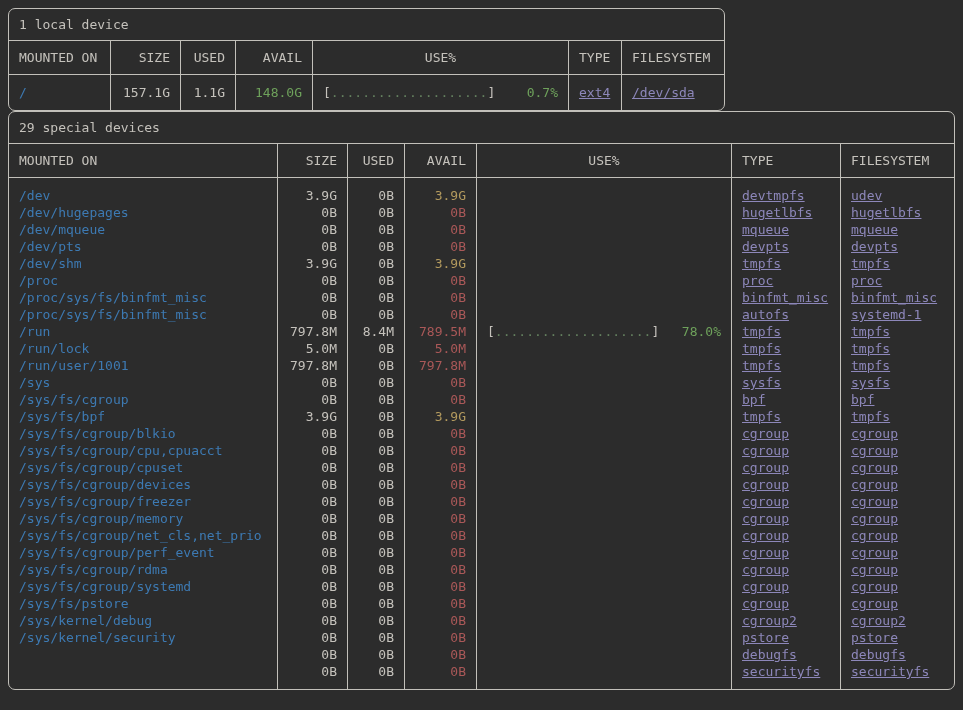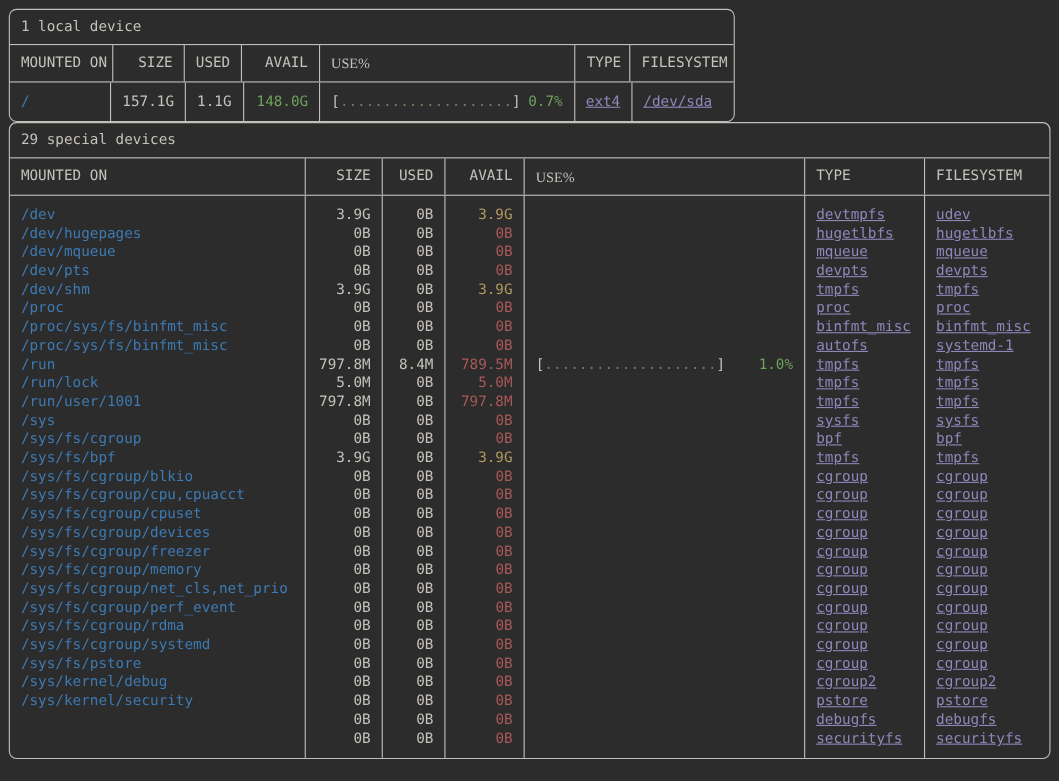--- a/index.html
+++ b/index.html
@@ -20,21 +20,21 @@
     font-family:"DejaVu Sans Mono","Liberation Mono",monospace;
     font-size:13px;color:var(--text);
   }
   .page{padding:8px;}
   .tbl{
     border:1px solid var(--border);
     border-radius:7px;
     overflow:hidden;
     background:var(--bg);
   }
-  .t1{width:660px;}
+  .t1{width:717px;}
   .t2{width:947px;}
   .tbl-title{
     padding:7px 10px;
     line-height:17px;
     border-bottom:1px solid var(--border);
     white-space:pre;
   }
   .hdr{display:flex;border-bottom:1px solid var(--border);}
   .hcell{
     padding:8px 10px;
@@ -48,21 +48,21 @@
   .col{
     padding:9px 0;
     border-right:1px solid var(--border);
   }
   .cell{
     height:17px;line-height:17px;
     padding:0 10px;
     white-space:pre;overflow:hidden;
   }
   .r{text-align:right;}
-  .ctr{text-align:left;font-family:Liberation Serif, serif;}
+  .ctr{text-align:center;}
   .c-blue{color:var(--blue);}
   .c-lav{color:var(--lav);text-decoration:underline;}
   .c-red{color:var(--red);}
   .c-yellow{color:var(--yellow);}
   .c-green{color:var(--green);}
   .cell-bar{display:flex;justify-content:space-between;}
   .bracket{color:var(--text);}
   .dots{color:var(--dots);}
   
   .t1 .c0{width:102px;} .t1 .c1{width:70px;} .t1 .c2{width:55px;}
@@ -250,21 +250,21 @@
         </div>
         <div class="col c4">
           <div class="cell cell-bar"></div>
           <div class="cell cell-bar"></div>
           <div class="cell cell-bar"></div>
           <div class="cell cell-bar"></div>
           <div class="cell cell-bar"></div>
           <div class="cell cell-bar"></div>
           <div class="cell cell-bar"></div>
           <div class="cell cell-bar"></div>
-          <div class="cell cell-bar"><span><span class="bracket">[</span><span class="dots">....................</span><span class="bracket">]</span></span><span class="c-green">1.0%</span></div>
+          <div class="cell cell-bar"><span><span class="bracket">[</span><span class="dots">....................</span><span class="bracket">]</span></span><span class="c-green">78.0%</span></div>
           <div class="cell cell-bar"></div>
           <div class="cell cell-bar"></div>
           <div class="cell cell-bar"></div>
           <div class="cell cell-bar"></div>
           <div class="cell cell-bar"></div>
           <div class="cell cell-bar"></div>
           <div class="cell cell-bar"></div>
           <div class="cell cell-bar"></div>
           <div class="cell cell-bar"></div>
           <div class="cell cell-bar"></div>

